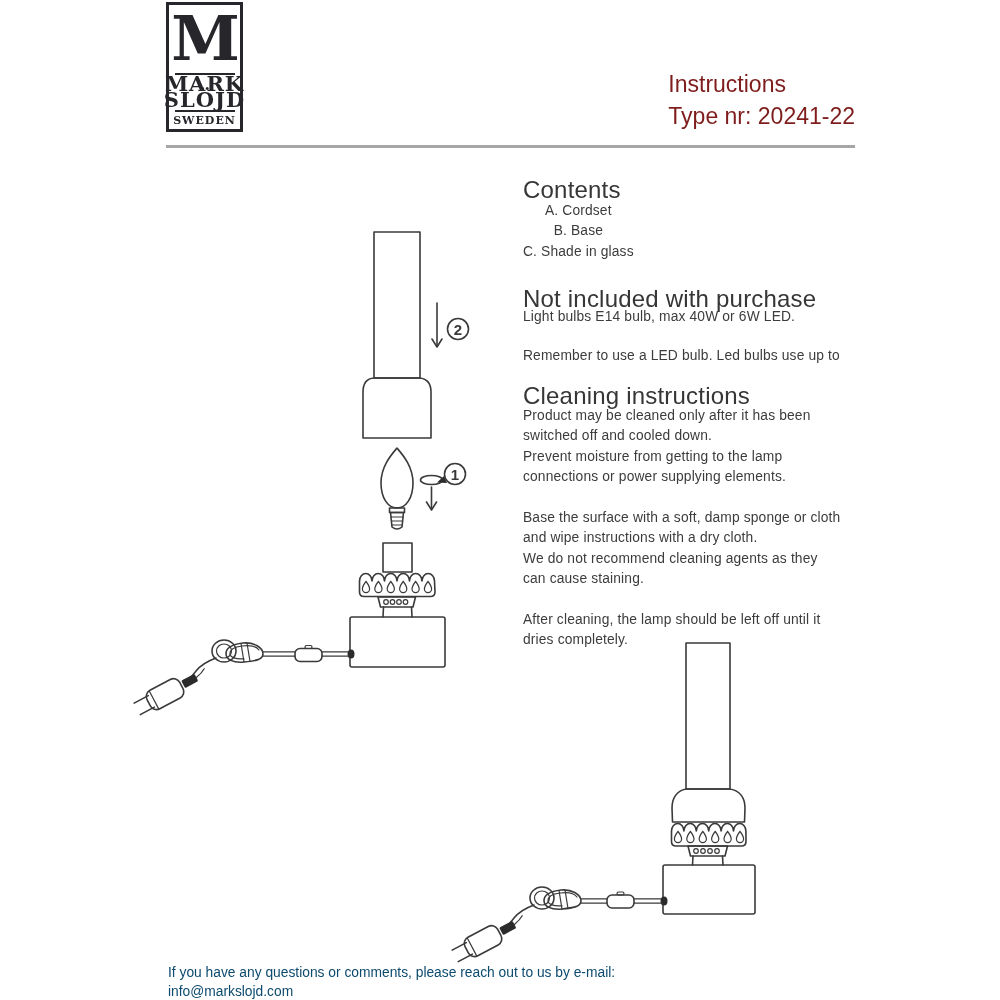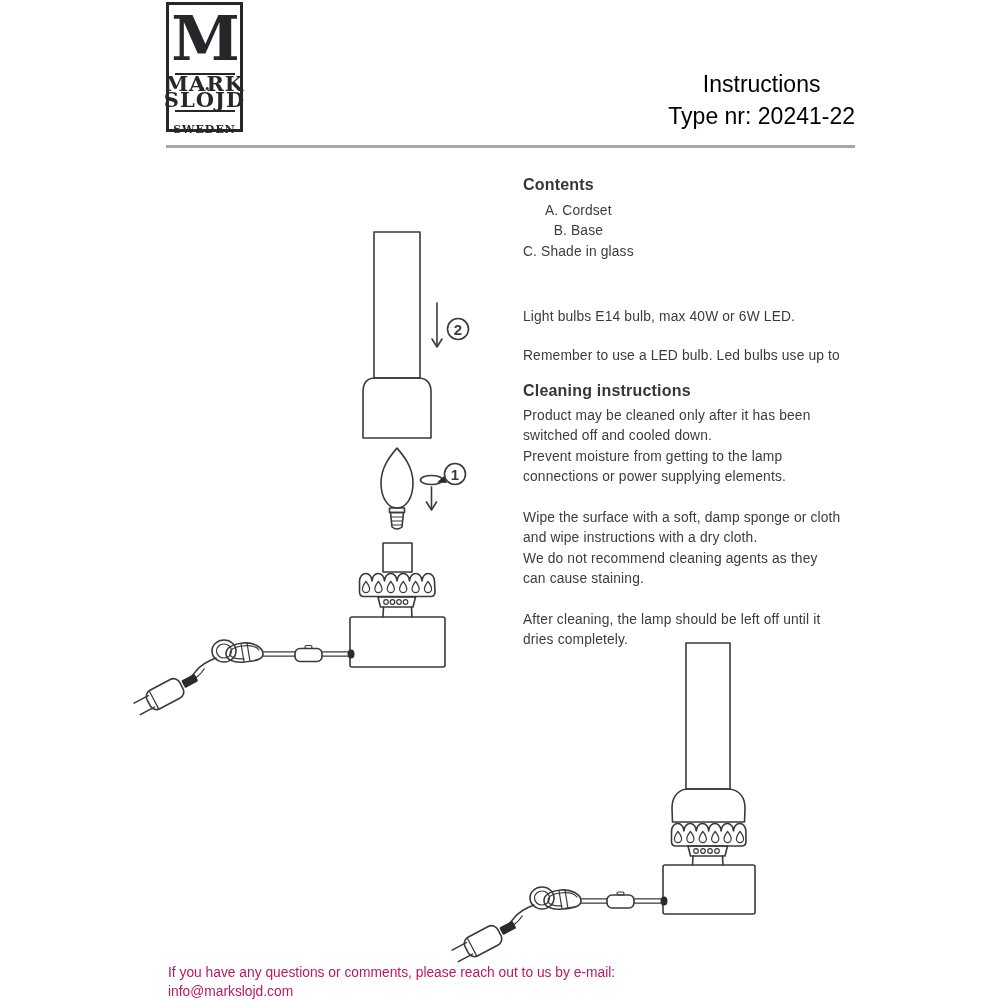--- a/index.html
+++ b/index.html
@@ -7,33 +7,33 @@
         font-family:"Liberation Sans", sans-serif;color:#3a3a3a;}
   .abs{position:absolute;}
 
   
   .logo{left:166px;top:2px;width:77px;height:130px;border:3px solid #26262b;box-sizing:border-box;
         display:flex;flex-direction:column;align-items:center;justify-content:flex-start;
         font-family:"DejaVu Serif", serif;font-weight:bold;color:#26262b;background:#fff;}
   .logo-m{font-size:62px;line-height:64px;margin-top:2px;letter-spacing:-2px;}
   .logo-rule{width:60px;border-top:2px solid #26262b;margin:2px 0 1px;}
   .logo-word{font-size:21px;line-height:16px;letter-spacing:1px;}
-  .logo-sweden{font-size:11px;line-height:13px;letter-spacing:1px;margin-top:10px;}
-
-  
-  .hdr{right:145px;top:68px;text-align:center;font-size:23px;line-height:32px;color:#000000;}
+  .logo-sweden{font-size:11px;line-height:13px;letter-spacing:1px;margin-top:1px;}
+
+  
+  .hdr{right:145px;top:68px;text-align:left;font-size:23px;line-height:32px;color:#7f1d1d;}
   .hrule{left:166px;top:145px;width:689px;height:3px;background:#a6a6a6;}
 
   
-  .h2{font-size:16px;font-weight:700;letter-spacing:.2px;color:#363636;}
+  .h2{font-size:24px;font-weight:400;letter-spacing:.2px;color:#363636;}
   .body-txt{font-size:13.8px;line-height:20.4px;letter-spacing:.15px;color:#3c3c3c;}
   .body-txt span{display:block;}
   .col{left:523px;}
 
-  .footer{left:168px;top:963px;font-size:13.8px;line-height:19px;color:#be185d;}
+  .footer{left:168px;top:963px;font-size:13.8px;line-height:19px;color:#0c4a6e;}
   .footer span{display:block;}
 
   
   .sk{stroke:#3a3a3a;stroke-width:1.6;fill:none;stroke-linecap:round;stroke-linejoin:round;}
   .sk-thin{stroke:#3a3a3a;stroke-width:1.2;fill:none;stroke-linecap:round;}
   .sk-fill{fill:#2b2b2b;stroke:none;}
   .step-txt{font-family:"Liberation Sans", sans-serif;font-size:15px;font-weight:600;fill:#3a3a3a;}
 </style>
 </head>
 <body>
@@ -55,32 +55,33 @@
   </div>
   <div class="abs hrule"></div>
 
   <div class="abs col h2" style="top:176px;">Contents</div>
   <div class="abs col body-txt" style="top:201px;text-align:center;">
     <span>A. Cordset</span>
     <span>B. Base</span>
     <span>C. Shade in glass</span>
   </div>
 
+  <div class="abs col h2" style="top:285px;">Not included with purchase</div>
   <div class="abs col body-txt" style="top:307px;">Light bulbs E14 bulb, max 40W or 6W LED.</div>
   <div class="abs col body-txt" style="top:346px;">Remember to use a LED bulb. Led bulbs use up to</div>
 
   <div class="abs col body-txt" style="top:406px;">
     <span>Product may be cleaned only after it has been</span>
     <span>switched off and cooled down.</span>
     <span>Prevent moisture from getting to the lamp</span>
     <span>connections or power supplying elements.</span>
   </div>
   <div class="abs col h2" style="top:382px;">Cleaning instructions</div>
   <div class="abs col body-txt" style="top:508px;">
-    <span>Wipe the surface with a soft, damp sponge or cloth</span>
+    <span>Base the surface with a soft, damp sponge or cloth</span>
     <span>and wipe instructions with a dry cloth.</span>
     <span>We do not recommend cleaning agents as they</span>
     <span>can cause staining.</span>
   </div>
   <div class="abs col body-txt" style="top:610px;">
     <span>After cleaning, the lamp should be left off until it</span>
     <span>dries completely.</span>
   </div>
 
   <div class="abs footer">

